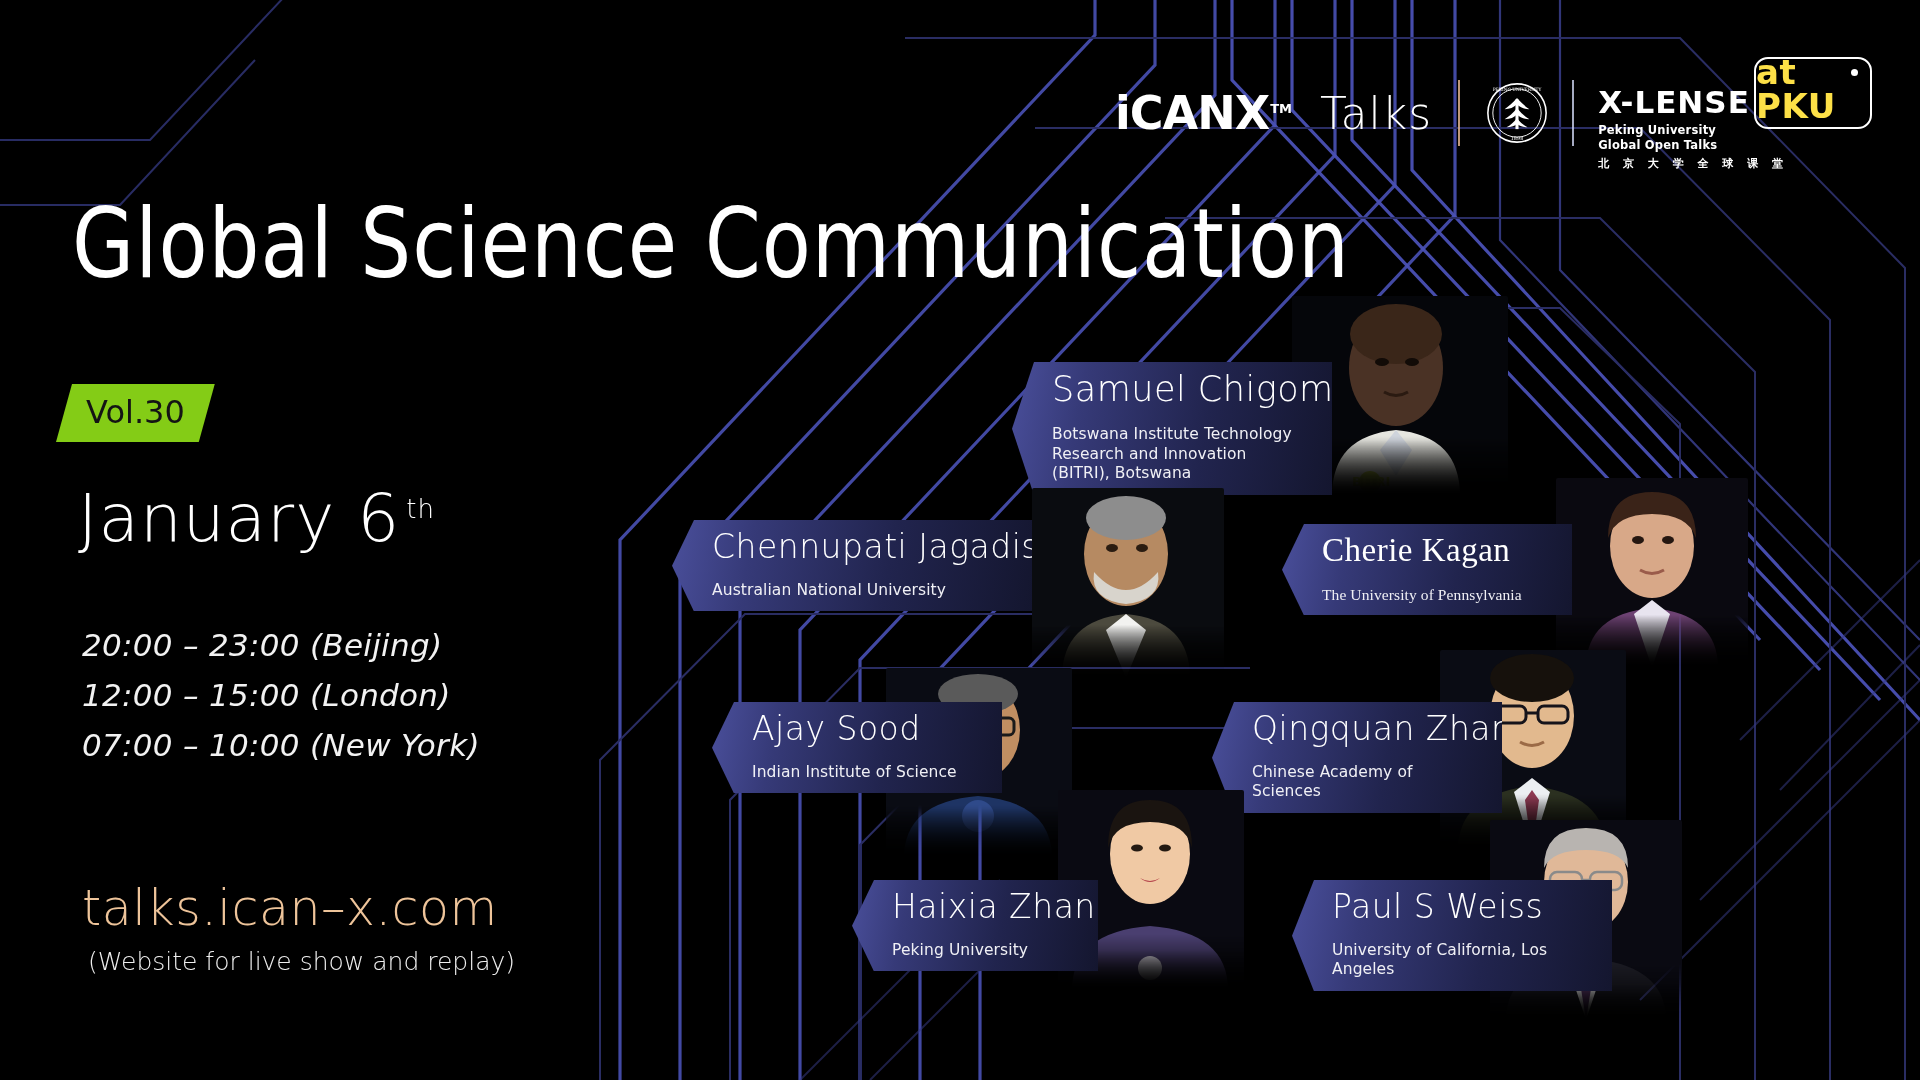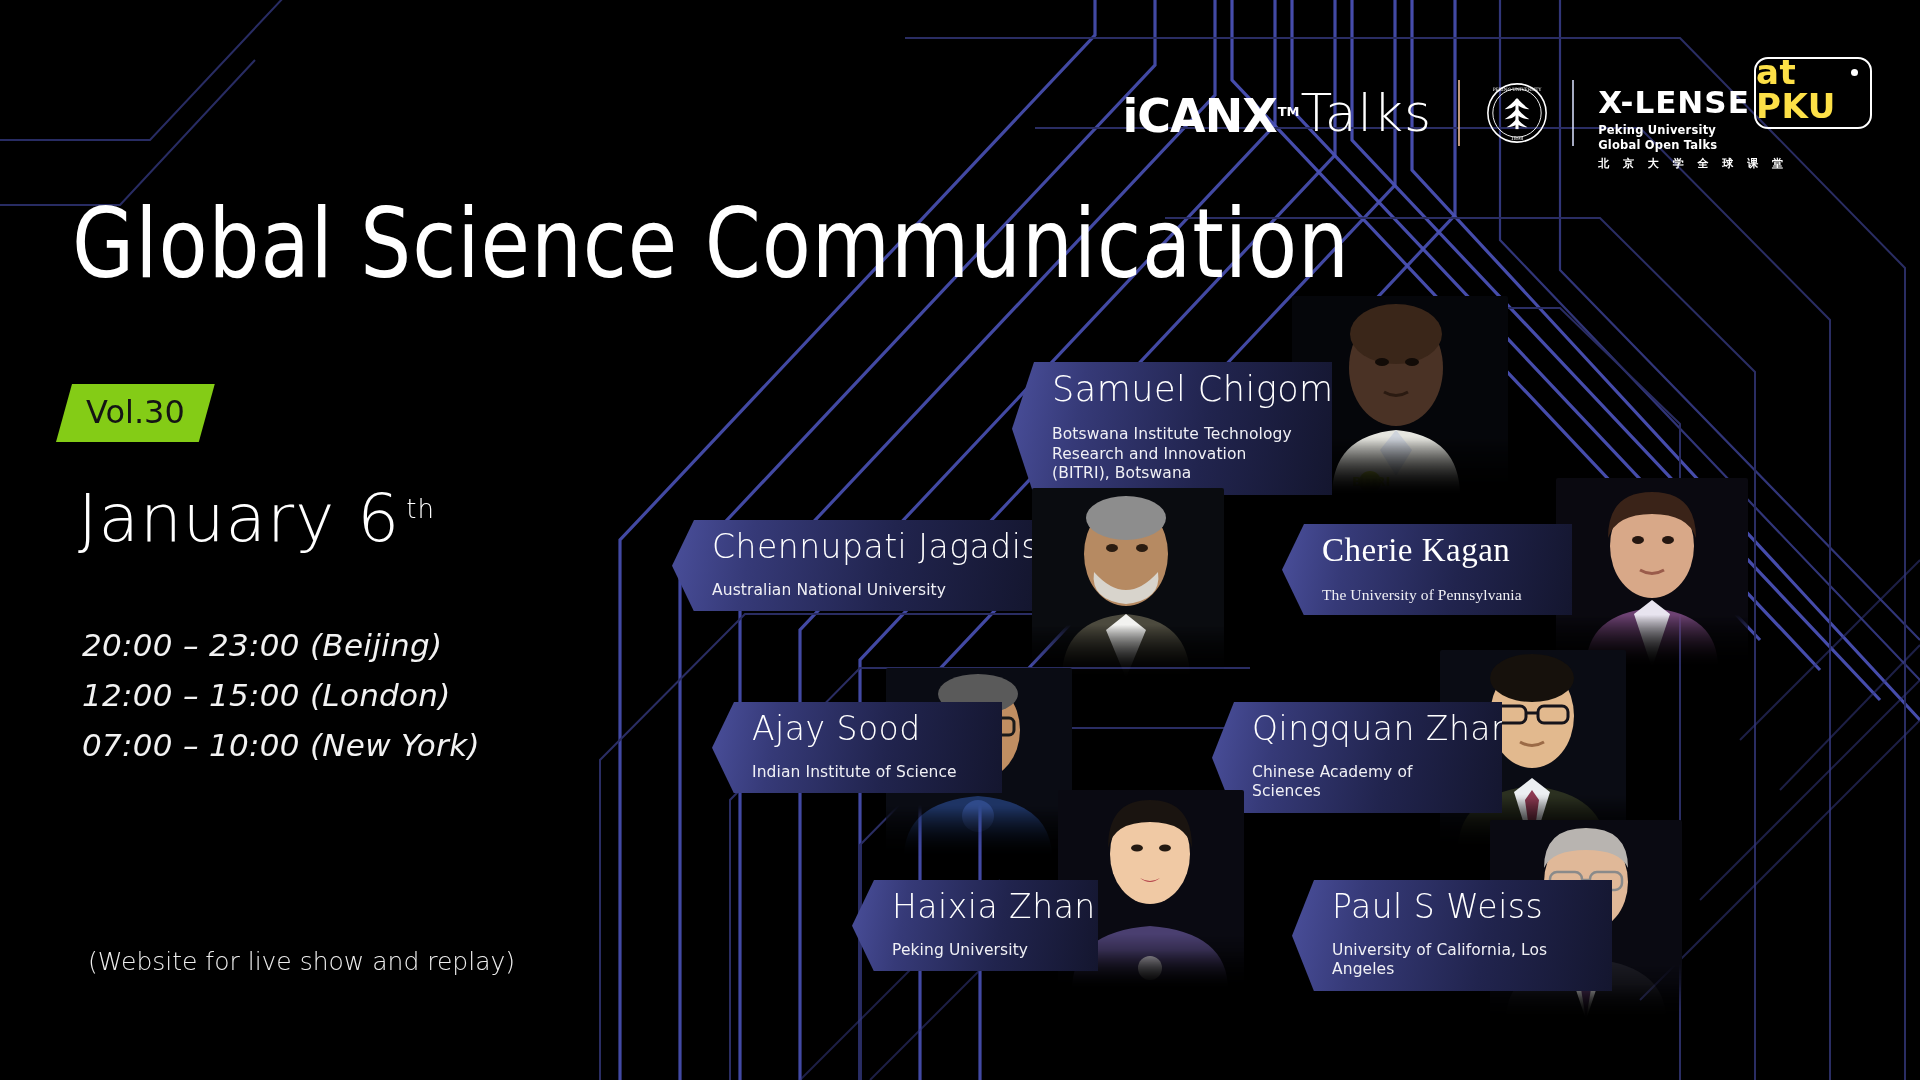--- a/index.html
+++ b/index.html
@@ -29,21 +29,21 @@
     font-family:"DejaVu Sans", sans-serif;
     font-weight:bold; font-size:46px; letter-spacing:-1px;
     color:#fff; line-height:1;
     position:relative;
   }
   .tm {
     font-size:13px; vertical-align:super; font-weight:bold;
     letter-spacing:0; margin-left:1px;
   }
   .talks-word {
-    font-size:52px; color:#fff; margin-left:1px;
+    font-size:44px; color:#fff; margin-left:28px;
     font-weight:300; line-height:1; letter-spacing:1px;
   }
   .hdr-div {
     width:2px; height:66px; background:#e2b48e; margin:0 26px;
     opacity:.85;
   }
   .pku-seal { width:62px; height:62px; }
   .hdr-div2 { width:2px; height:66px; background:#cfd6f2; margin:0 24px; opacity:.8; }
   .xlense { display:flex; flex-direction:column; justify-content:center; }
   .xl-row { display:flex; align-items:flex-start; }
@@ -258,20 +258,21 @@
   <div class="date-line">
     <span>January 6</span><span class="date-sup">th</span>
   </div>
 
   <div class="times">
     <div class="time-row">20:00 – 23:00 (Beijing)</div>
     <div class="time-row">12:00 – 15:00 (London)</div>
     <div class="time-row">07:00 – 10:00 (New York)</div>
   </div>
 
+  <div class="url">talks.ican–x.com</div>
   <div class="url-note">(Website for live show and replay)</div>
 
   <div class="speaker">
     <div class="photo" style="left:1292px; top:296px; width:216px;">
       <svg class="photo-img" viewBox="0 0 216 200">
         <defs>
             <linearGradient id="fadeA" x1="0" y1="0" x2="0" y2="1">
           <stop offset="70%" stop-color="#fff" stop-opacity="1"></stop>
               <stop offset="100%" stop-color="#fff" stop-opacity="0"></stop>
             </linearGradient>

